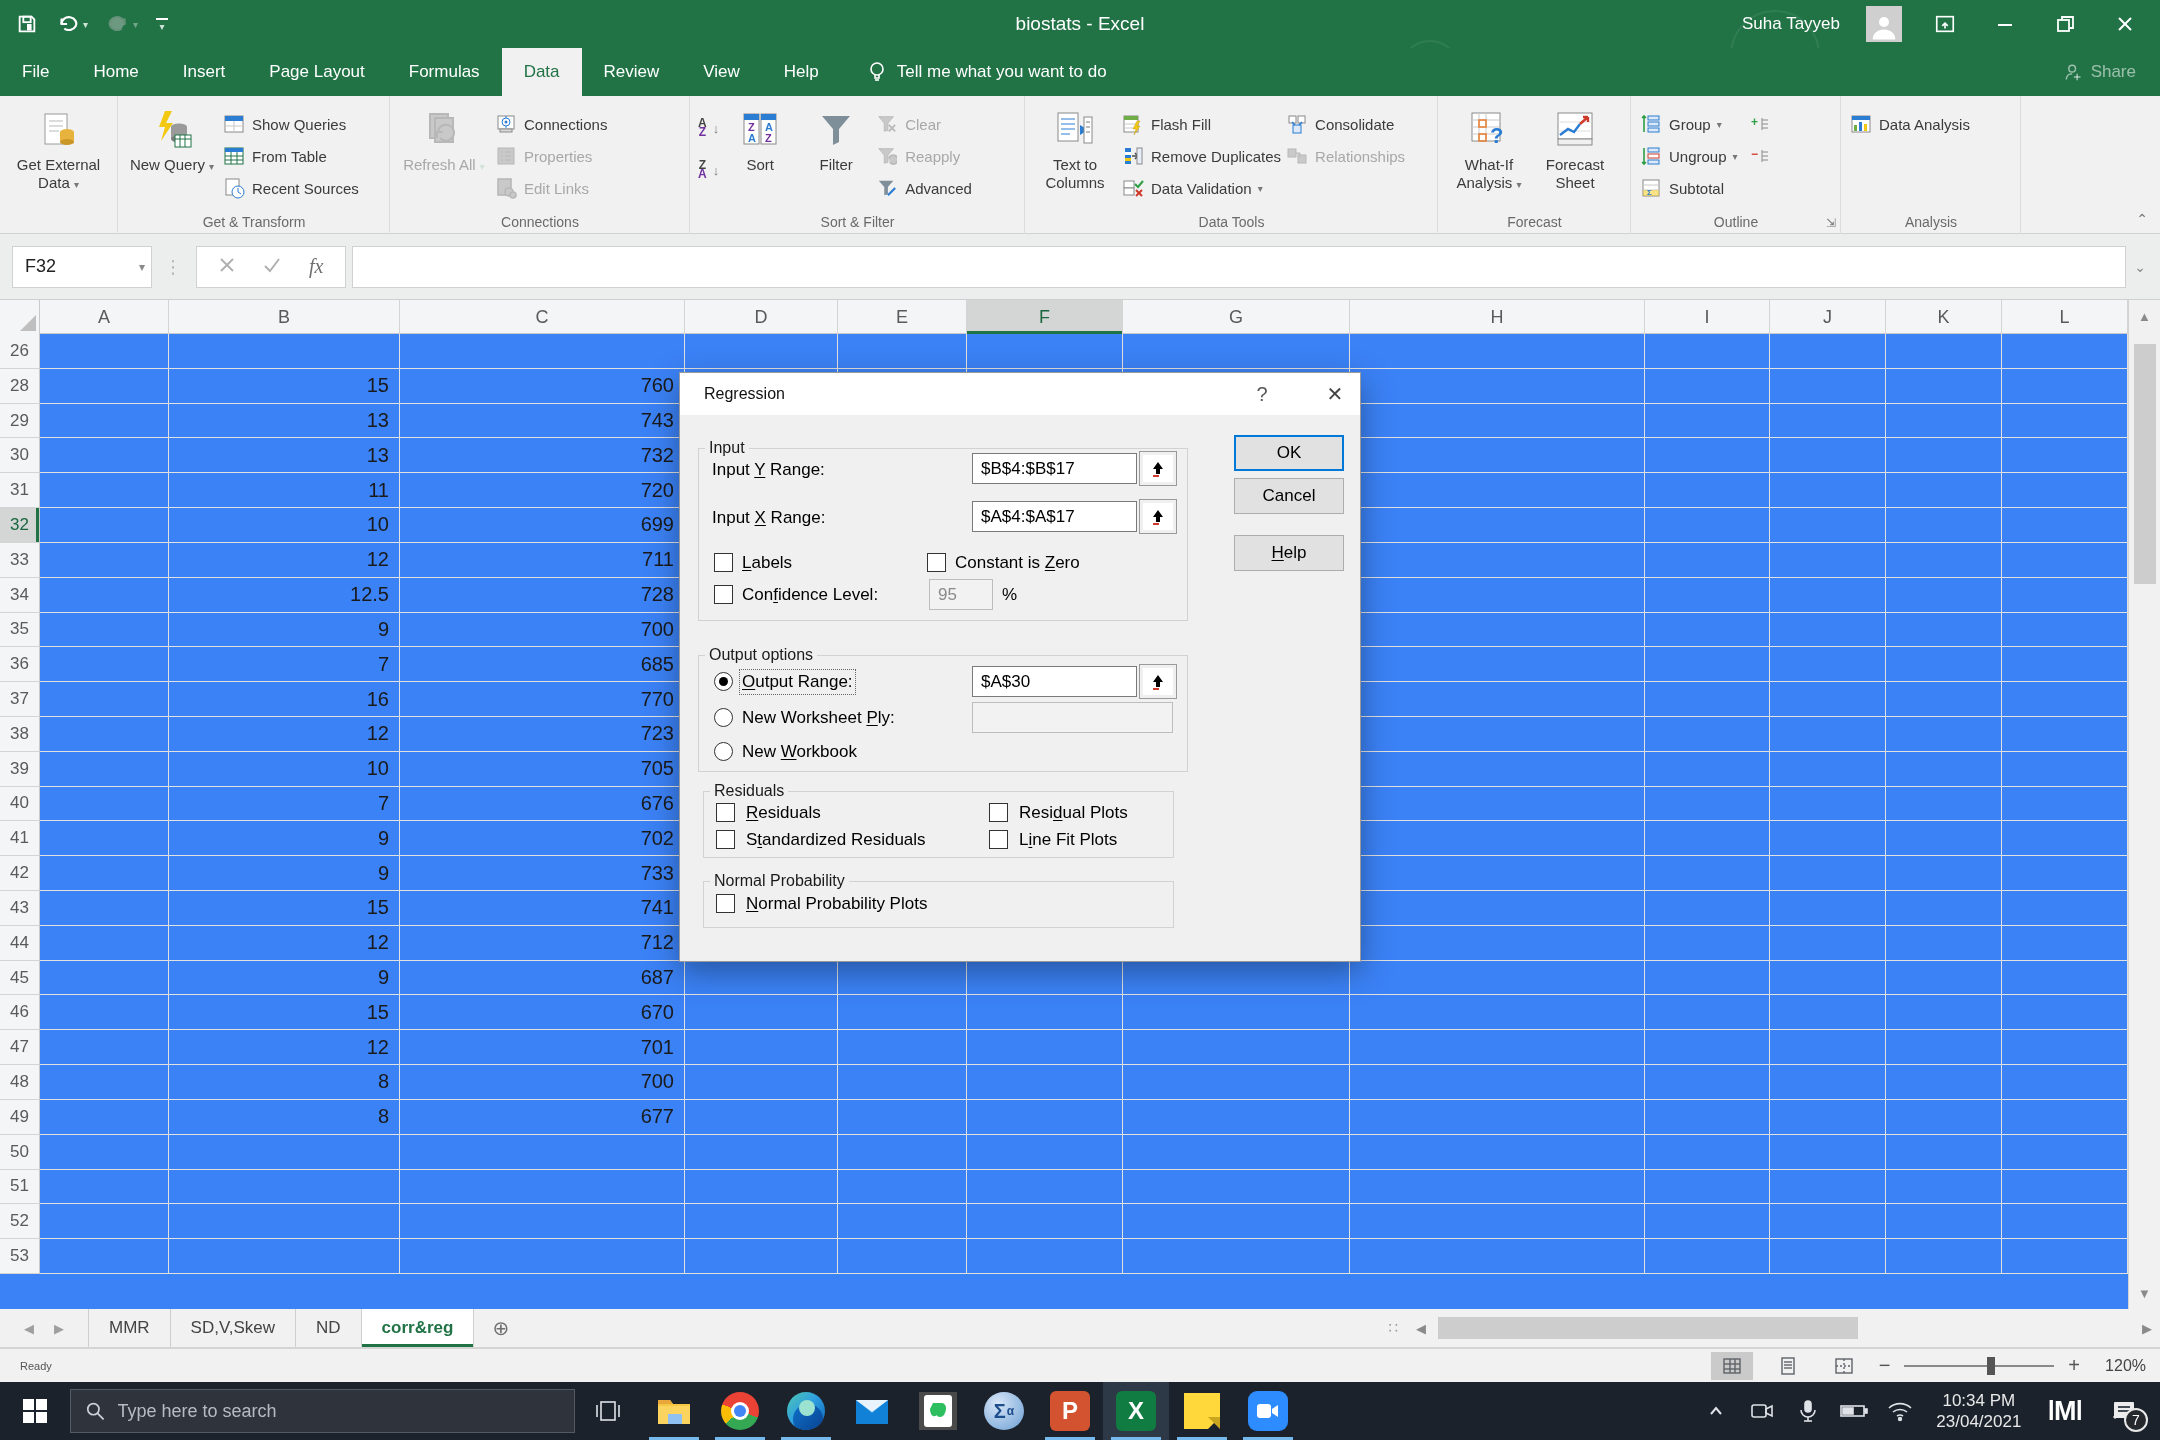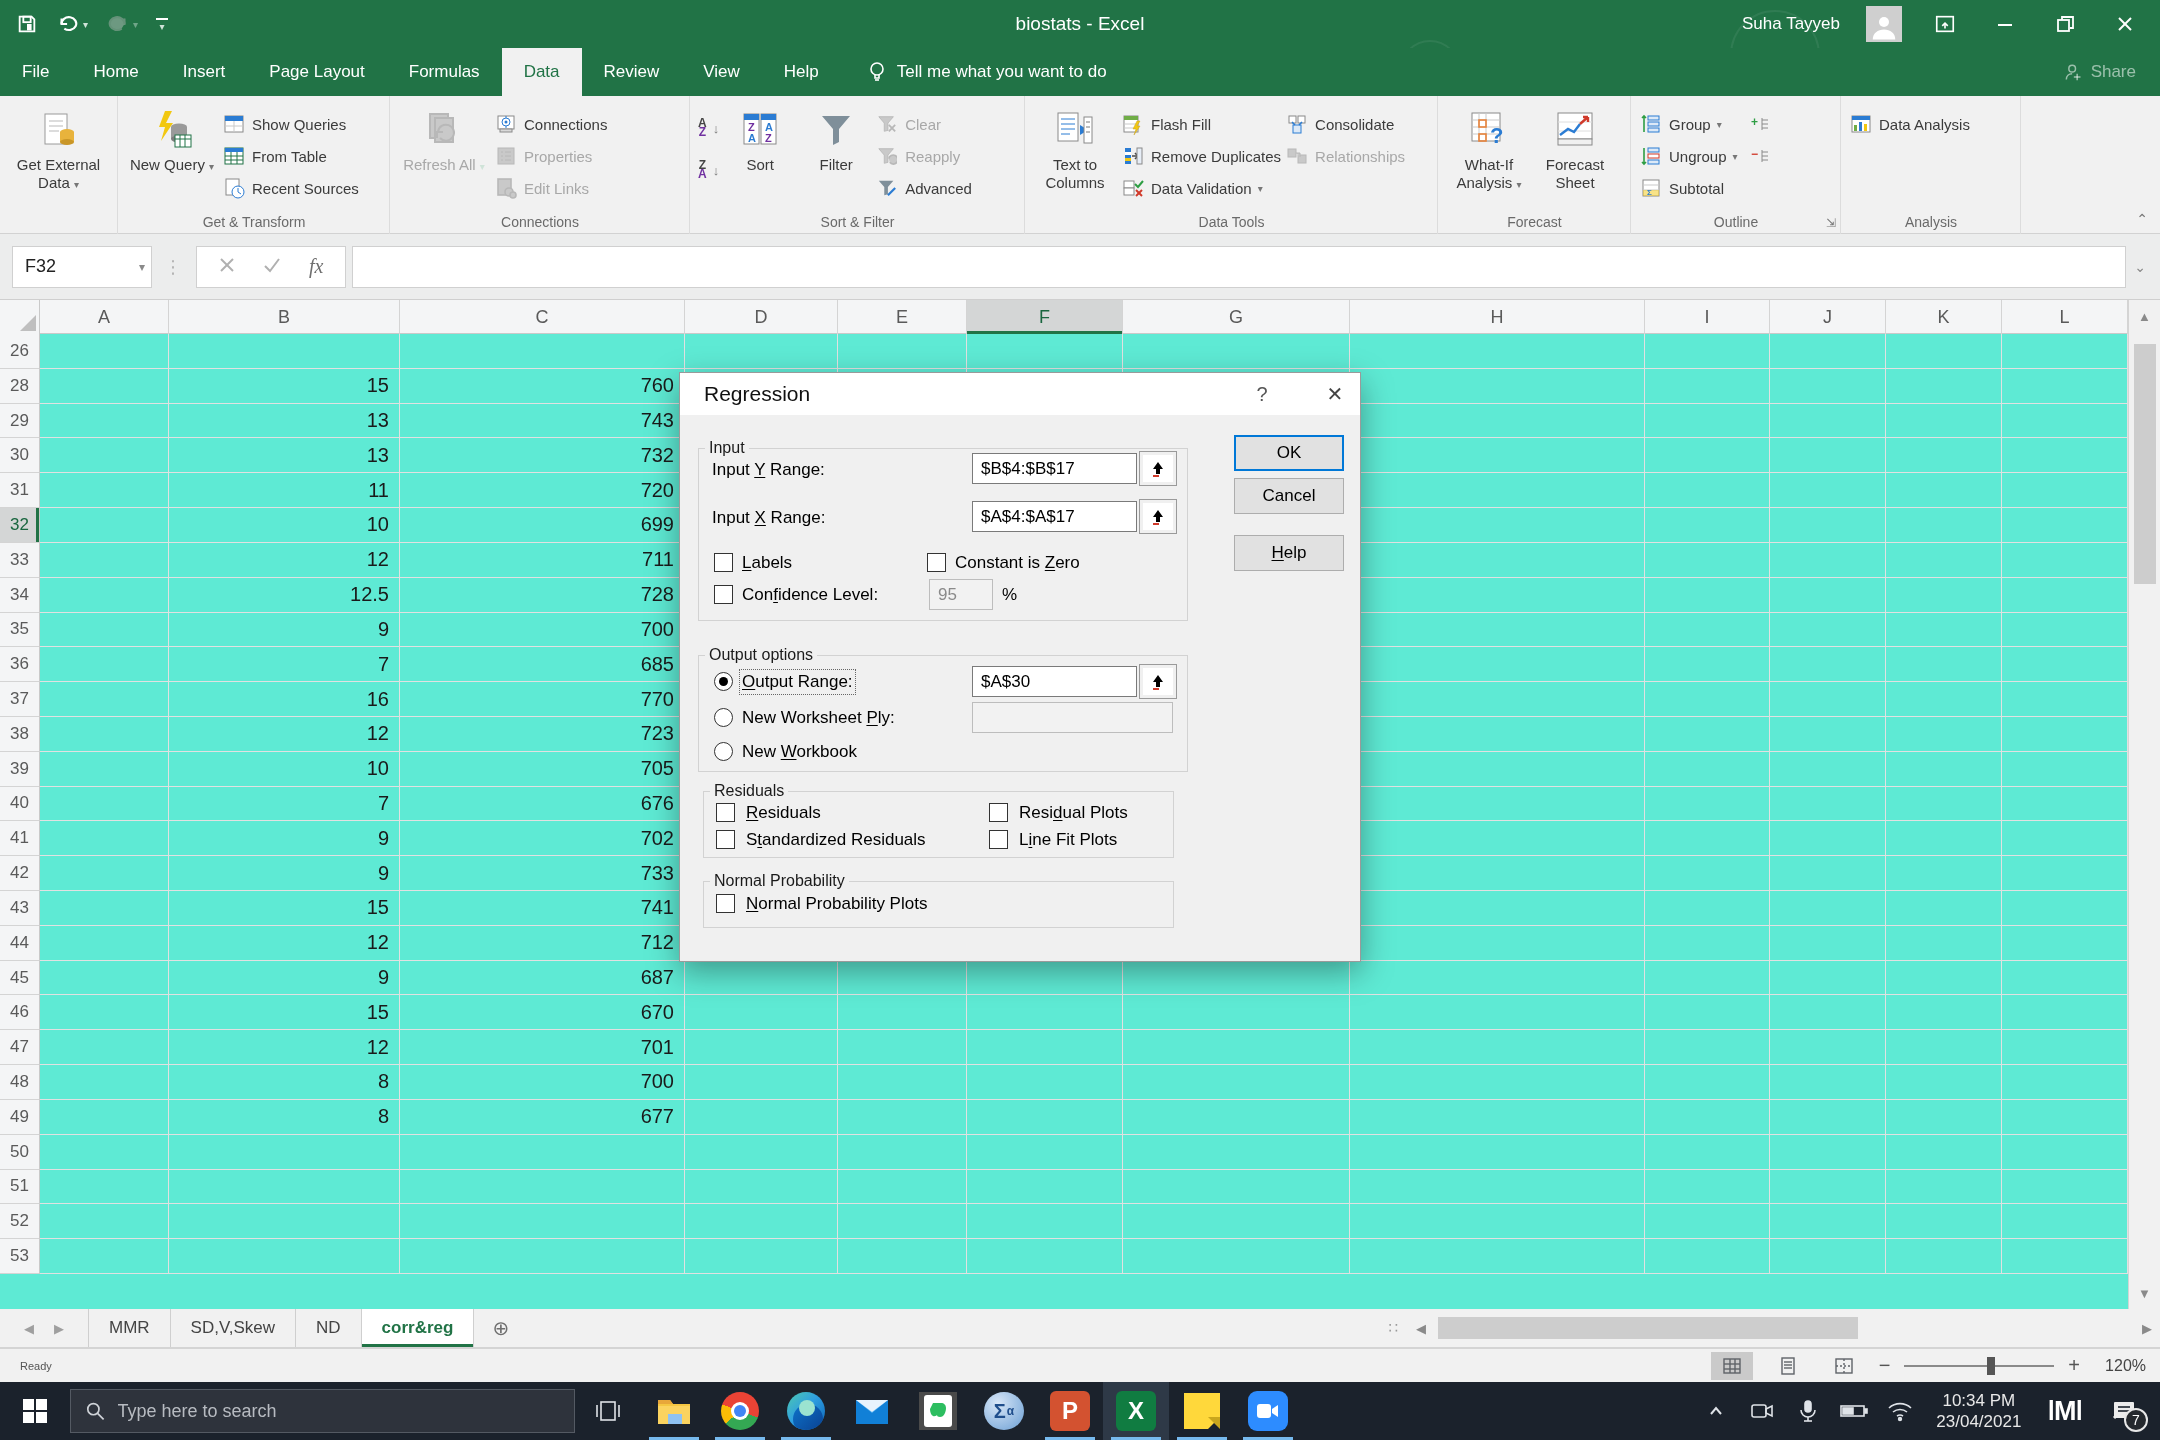--- a/index.html
+++ b/index.html
@@ -52,21 +52,21 @@
   .fx{font-family:"Liberation Serif",serif;font-style:italic;font-size:20px;color:#6f6f6f;}
   .fbinput{flex:1;height:42px;background:#fff;border:1px solid #d0d0d0;margin-left:6px;margin-right:8px;font-size:18px;padding:0 10px;color:#222;}
   .fbchev{color:#8a8a8a;margin-right:14px;font-size:14px;}
 
   
   .colheaders{position:absolute;left:0;top:300px;width:2128px;height:34px;display:flex;background:#f4f5f6;border-bottom:1px solid #c9c9c9;}
   .corner{width:40px;height:34px;background:#f4f5f6;border-right:1px solid #c9c9c9;position:relative;}
   .corner:after{content:"";position:absolute;right:3px;bottom:3px;border-left:16px solid transparent;border-bottom:16px solid #bfbfbf;}
   .colhdr{height:34px;display:flex;align-items:center;justify-content:center;font-size:18px;color:#5a5a5a;border-right:1px solid #d4d4d4;}
   .colhdr.sel{background:#d4d6d6;color:#19663f;box-shadow:inset 0 -3px 0 #217346;}
-  .grid{position:absolute;left:0;top:334px;width:2128px;height:975px;background:#5eead4;overflow:hidden;}
+  .grid{position:absolute;left:0;top:334px;width:2128px;height:975px;background:#3b82f6;overflow:hidden;}
   .grow{display:flex;height:34.82px;}
   .rowhdr{width:40px;flex:none;background:#f4f5f6;border-right:1px solid #c9c9c9;border-bottom:1px solid #d4d4d4;display:flex;align-items:center;justify-content:center;font-size:17px;color:#5a5a5a;}
   .rowhdr.sel{background:#d4d6d6;color:#19663f;box-shadow:inset -3px 0 0 #217346;}
   .cell{flex:none;border-right:1px solid #e1e1e1;border-bottom:1px solid #e1e1e1;font-size:20px;color:#1a1a1a;display:flex;align-items:center;overflow:hidden;white-space:nowrap;}
   .cell.num{justify-content:flex-end;padding-right:10px;}
   .cell.txt{justify-content:flex-start;padding-left:4px;}
   .cell.bold{font-weight:bold;}
 
   
   .vscroll{position:absolute;right:0;top:300px;width:32px;height:1009px;background:#f1f1f1;border-left:1px solid #d4d4d4;}
@@ -110,21 +110,21 @@
   .tray{margin-left:auto;display:flex;align-items:center;gap:6px;padding-right:10px;}
   .trayic{width:40px;height:58px;display:flex;align-items:center;justify-content:center;}
   .clock{text-align:center;font-size:17px;line-height:21px;padding:0 10px;white-space:nowrap;}
   .mlogo{font-size:27px;font-weight:800;color:#fff;padding:0 10px;letter-spacing:-1px;}
   .notif{position:relative;width:52px;height:58px;display:flex;align-items:center;justify-content:center;}
   .badge{position:absolute;right:2px;bottom:8px;width:24px;height:24px;border-radius:50%;background:#25292e;border:2px solid #e8e8e8;color:#fff;font-size:14px;display:flex;align-items:center;justify-content:center;}
 
   
   .dialog{position:absolute;left:679px;top:372px;width:682px;height:590px;background:#f0f0f0;border:1px solid #9a9a9a;box-shadow:0 10px 30px rgba(0,0,0,.35);z-index:60;}
   .dlg-titlebar{height:42px;background:#fff;display:flex;align-items:center;position:relative;}
-  .dlg-title{margin-left:24px;font-size:21px;color:#111;}
+  .dlg-title{margin-left:24px;font-size:16px;color:#111;}
   .dlg-q{position:absolute;left:560px;top:0;width:44px;height:42px;display:flex;align-items:center;justify-content:center;font-size:20px;color:#555;}
   .dlg-x{position:absolute;left:630px;top:0;width:50px;height:42px;display:flex;align-items:center;justify-content:center;font-size:20px;color:#444;}
   .dlg fieldset{position:absolute;border:1px solid #d2d2d2;}
   .dlg legend{font-size:16px;color:#1a1a1a;margin-left:6px;padding:0 4px;}
   .dlbl{position:absolute;font-size:17px;color:#000;white-space:nowrap;}
   .dfield{position:absolute;height:31px;background:#fff;border:1px solid #7a7a7a;font-size:17px;padding:0 8px;display:flex;align-items:center;color:#000;}
   .dfield.gray{background:#f2f2f2;border-color:#bdbdbd;color:#8a8a8a;}
   .picker{position:absolute;width:38px;height:35px;background:#fff;border:1px solid #9a9a9a;box-shadow:0 0 0 3px #f0f0f0 inset;display:flex;align-items:center;justify-content:center;}
   .cbx{position:absolute;width:19px;height:19px;background:#fff;border:1px solid #333;}
   .rdo{position:absolute;width:19px;height:19px;background:#fff;border:1px solid #333;border-radius:50%;}

